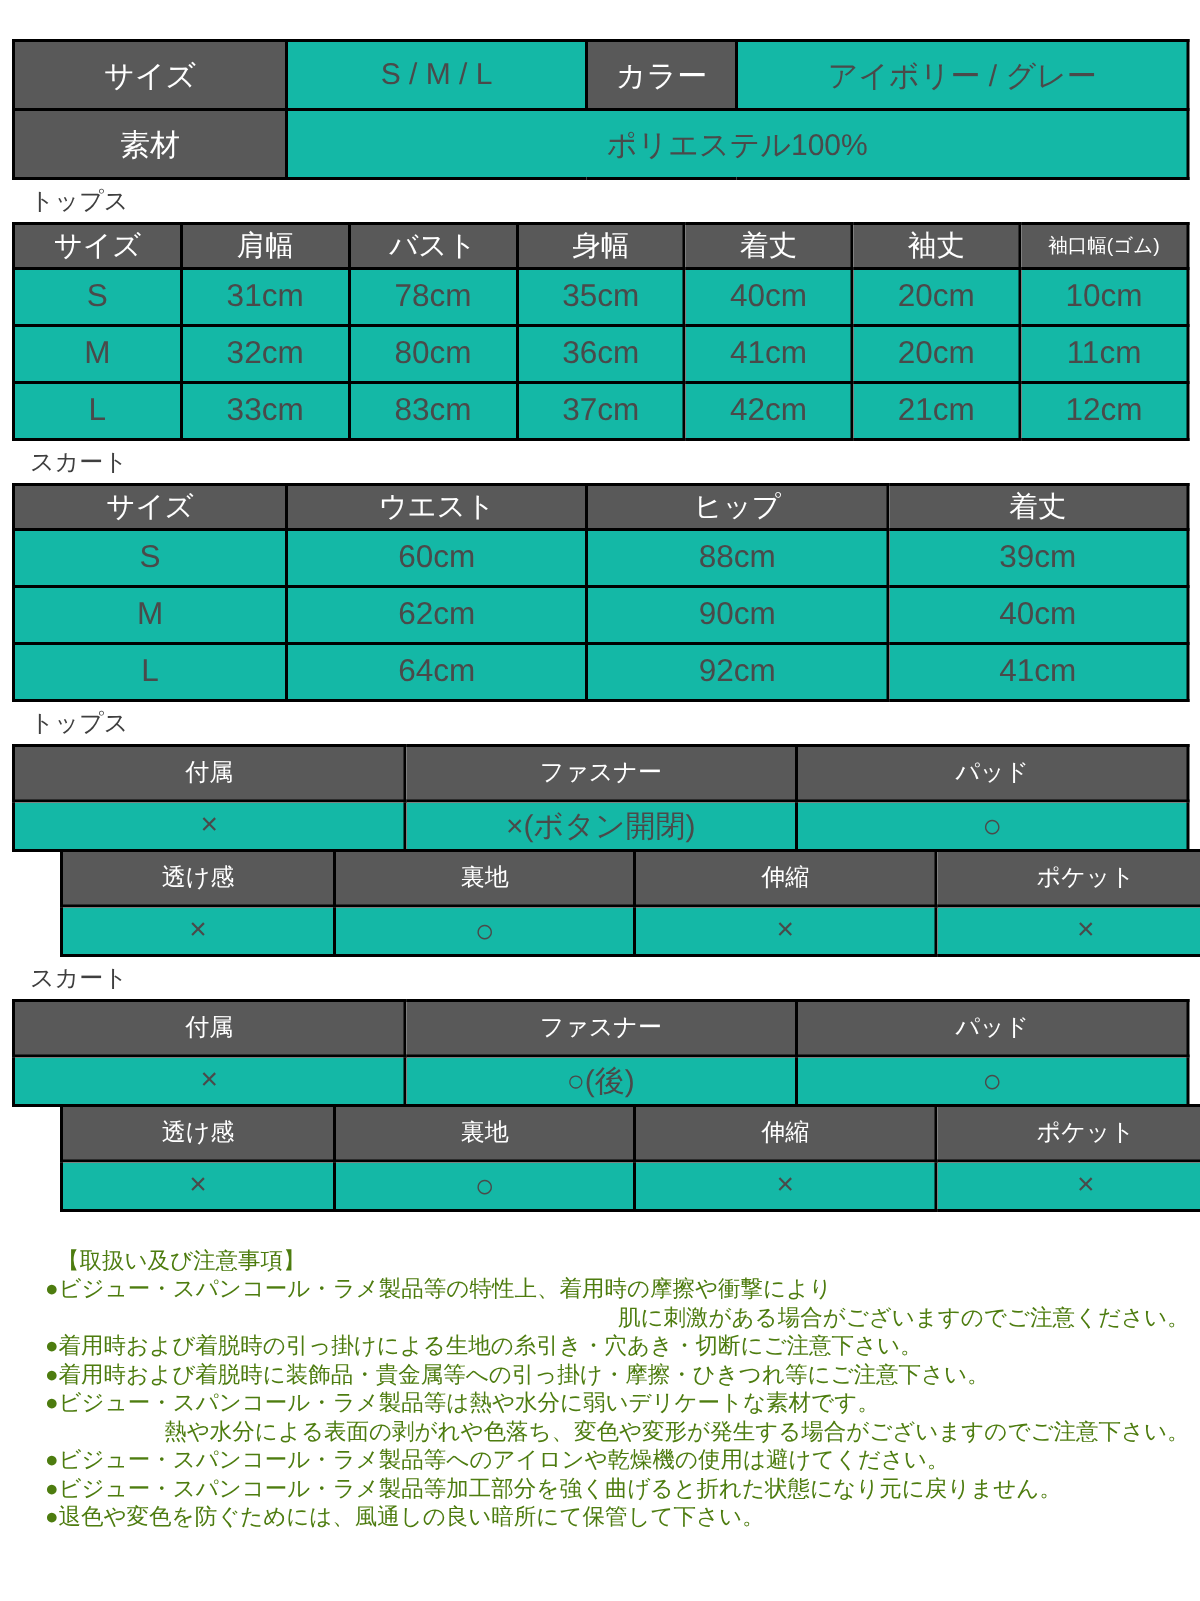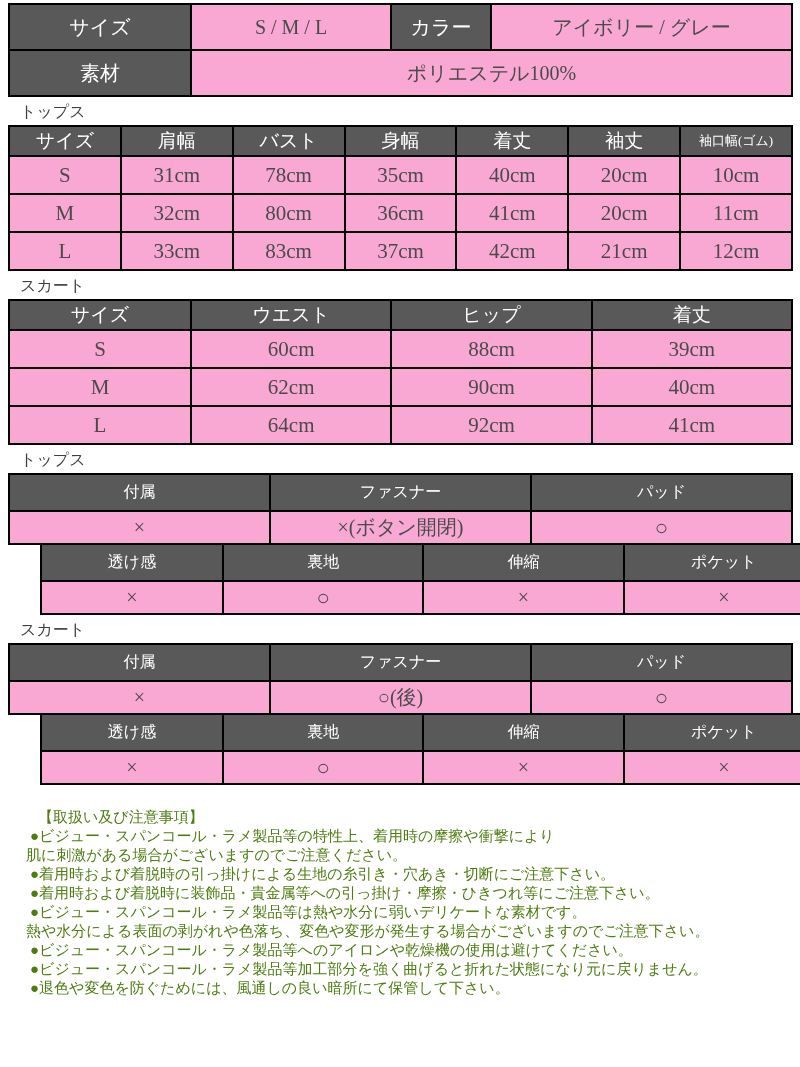--- a/index.html
+++ b/index.html
@@ -8,44 +8,43 @@
     background: #ffffff;
     font-family: "Liberation Sans", "DejaVu Sans", sans-serif;
     color: #4a4a4a;
   }
   .page {
     position: relative;
     width: 800px;
     height: 1067px;
     background: #ffffff;
     box-sizing: border-box;
-    padding: 3px 7px 0 8px;
+    padding: 26px 7px 0 8px;
     overflow: hidden;
-    font-family: Liberation Serif, serif;
   }
   table.t {
     border-collapse: collapse;
     table-layout: fixed;
     width: 785px;
   }
   table.t th, table.t td {
     border: 2px solid #000000;
     text-align: center;
     vertical-align: middle;
     padding: 0;
     overflow: hidden;
     white-space: nowrap;
   }
   table.t th {
     background: #595959;
     color: #ffffff;
     font-weight: normal;
   }
   table.t td {
-    background: #f9a8d4;
+    background: #14b8a6;
     color: #4a4a4a;
   }
   
   .summary { font-size: 20px; }
   .summary tr { height: 46px; }
   
   .section-label {
     font-size: 16px;
     line-height: 20px;
     margin: 5px 0 3px 12px;
@@ -64,21 +63,21 @@
   .circ { font-size: 22px; }
   
   .notes {
     margin-top: 23px;
     font-size: 15px;
     line-height: 19px;
     color: #4d7c0f;
   }
   .notes-title { padding-left: 30px; }
   .note-line { padding-left: 22px; }
-  .note-line.cont { padding-left: 18px; }
+  .note-line.cont { padding-left: 18px; text-align: right; }
 </style>
 </head>
 <body>
 
 <div class="page">
 
   <table class="t summary">
     <colgroup>
         <col style="width:182px">
         <col style="width:200px">

